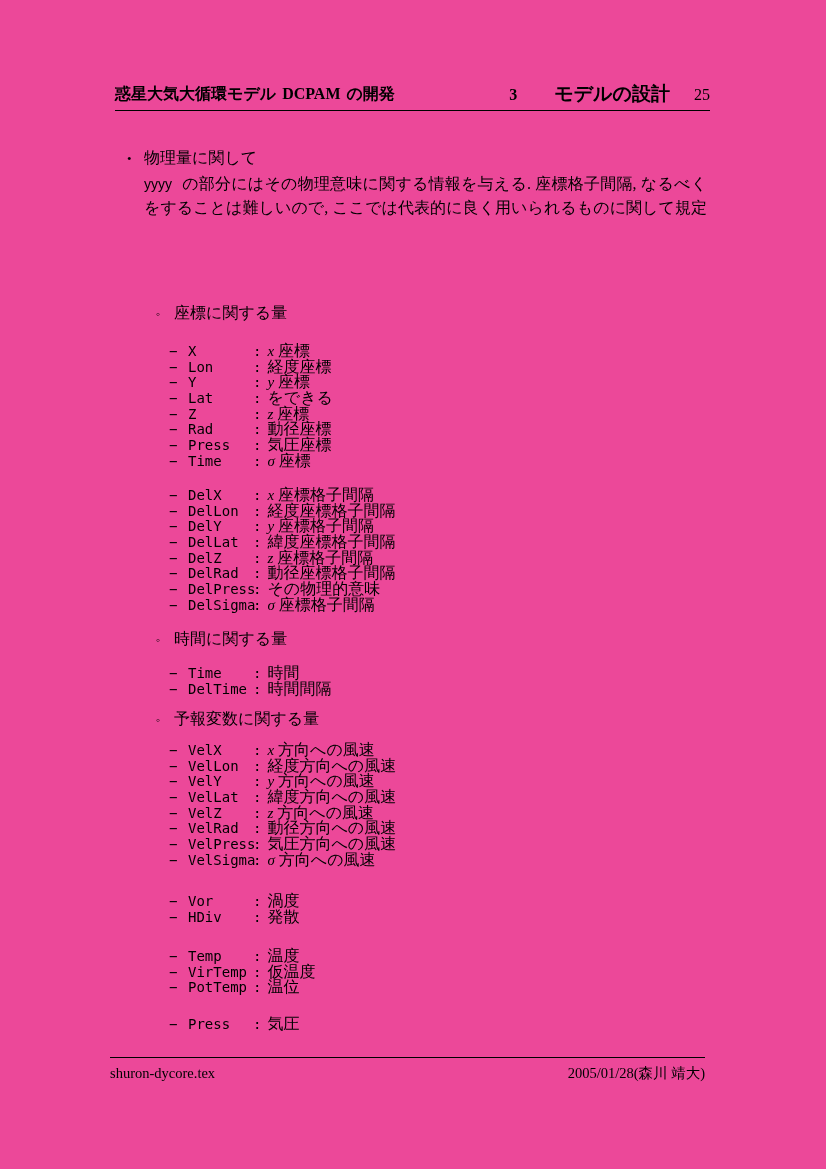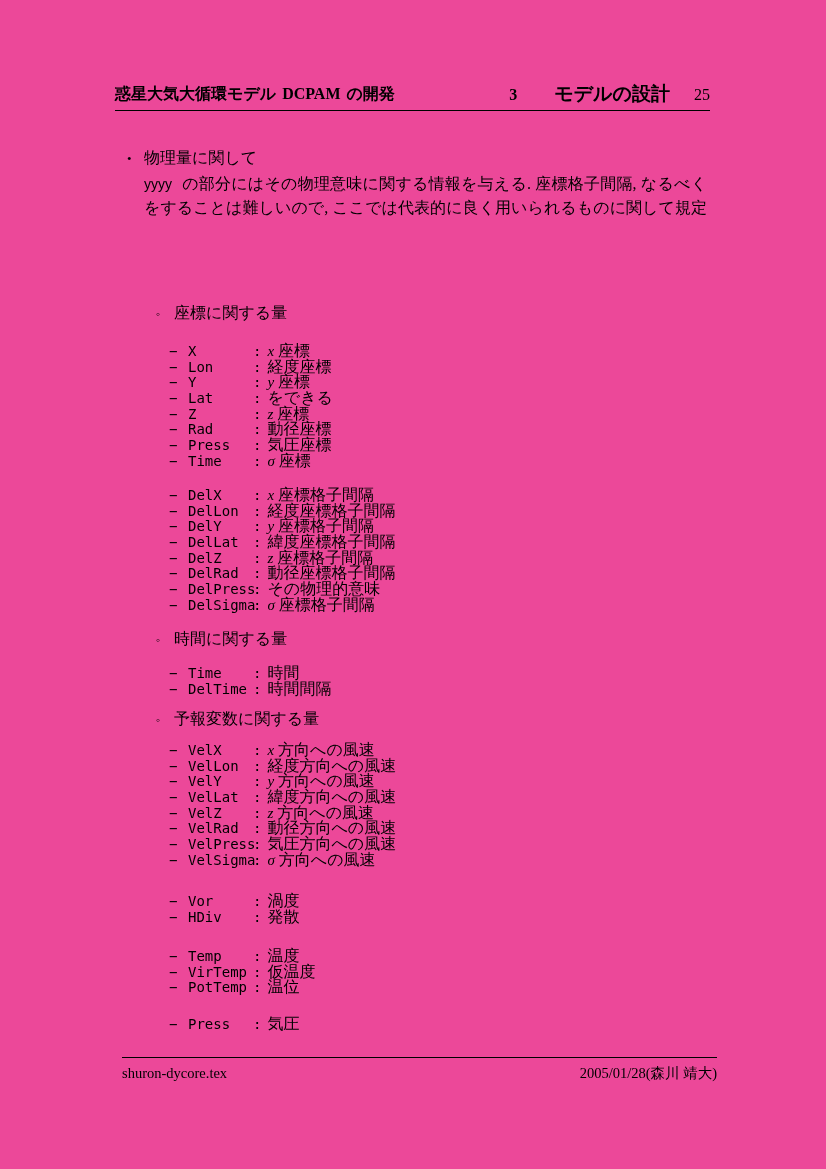--- a/index.html
+++ b/index.html
@@ -39,21 +39,21 @@
   .tt-group{position:absolute;left:169px;}
   .trow{display:flex;align-items:baseline;height:15.7px;line-height:15.7px;white-space:nowrap;}
   .dash{width:19px;font-family:"DejaVu Sans Mono","Liberation Mono",monospace;font-size:14px;}
   .tvar{width:65px;font-family:"DejaVu Sans Mono","Liberation Mono",monospace;font-size:14px;}
   .tcolon{font-family:"DejaVu Sans Mono","Liberation Mono",monospace;font-size:14px;}
   .tdesc{margin-left:6px;font-size:16px;}
   .m{font-family:"Liberation Serif","DejaVu Serif",serif;font-style:italic;
      font-size:15px;margin-right:4px;}
 
   
-  .footer{position:absolute;left:122px;top:1057px;width:595px;border-top:1px solid #000;
+  .footer{position:absolute;left:110px;top:1057px;width:595px;border-top:1px solid #000;
           padding-top:7px;display:flex;justify-content:space-between;
           font-size:14.5px;line-height:17px;}
 </style>
 </head>
 <body>
 
 <div class="page">
 
   <div class="header">
     <div class="h-left">

